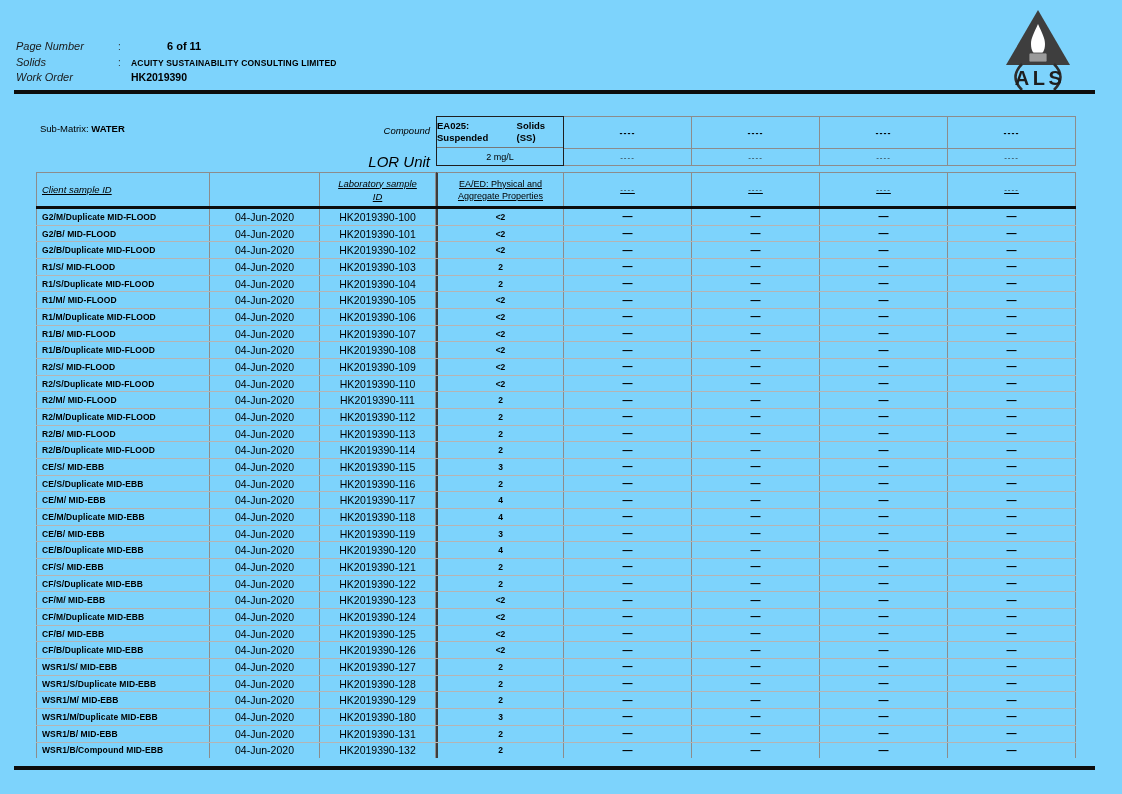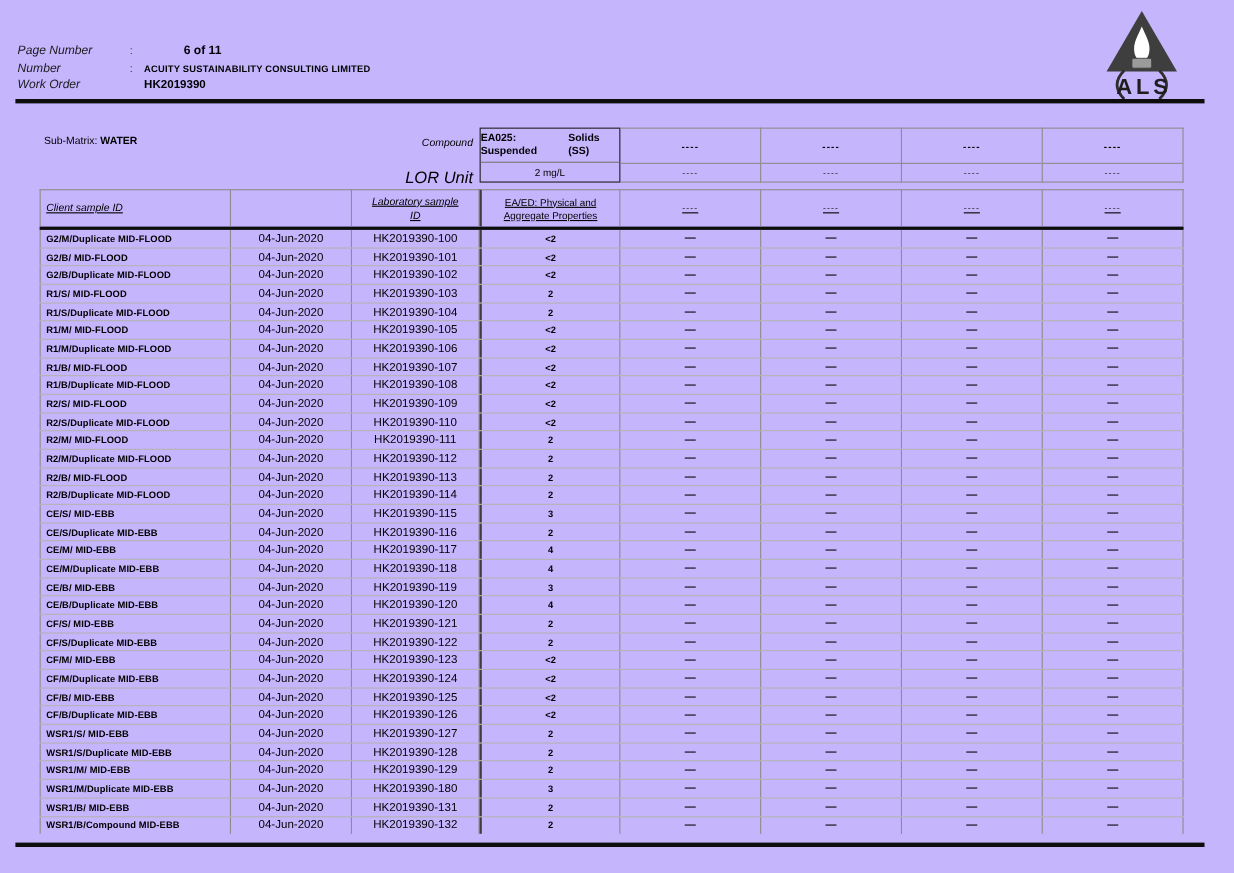--- a/index.html
+++ b/index.html
@@ -1,18 +1,18 @@
 <!DOCTYPE html>
 <html><head>
 <meta charset="utf-8">
 <style>
   * { margin:0; padding:0; box-sizing:border-box; }
   html,body { background:#ffffff; }
   .page {
-    position:relative; width:1122px; height:794px; background:#c4b5fd;
+    position:relative; width:1122px; height:794px; background:#7dd3fc;
     font-family:"Liberation Sans", sans-serif; color:#000; overflow:hidden;
   }
   .b  { font-weight:bold; }
 
   
   .hdr-fields { position:absolute; left:16px; top:40px; }
   .hdr-row { display:flex; align-items:baseline; height:15.5px; }
   .hdr-label { width:102px; font-style:italic; font-size:11px; color:#1a1a1a; }
   .hdr-colon { width:13px; font-size:10px; color:#333; }
   .hdr-val-page  { font-size:11px; font-weight:bold;padding-left:36px; }
@@ -78,21 +78,21 @@
 
 <div class="page">
 
   <div class="hdr-fields">
     <div class="hdr-row">
       <span class="hdr-label">Page Number</span>
       <span class="hdr-colon">:</span>
       <span class="hdr-val-page">6 of 11</span>
     </div>
     <div class="hdr-row">
-      <span class="hdr-label">Number</span>
+      <span class="hdr-label">Solids</span>
       <span class="hdr-colon">:</span>
       <span class="hdr-val-client">ACUITY SUSTAINABILITY CONSULTING LIMITED</span>
     </div>
     <div class="hdr-row">
       <span class="hdr-label">Work Order</span>
       <span class="hdr-colon"></span>
       <span class="hdr-val-wo">HK2019390</span>
     </div>
   </div>
 

